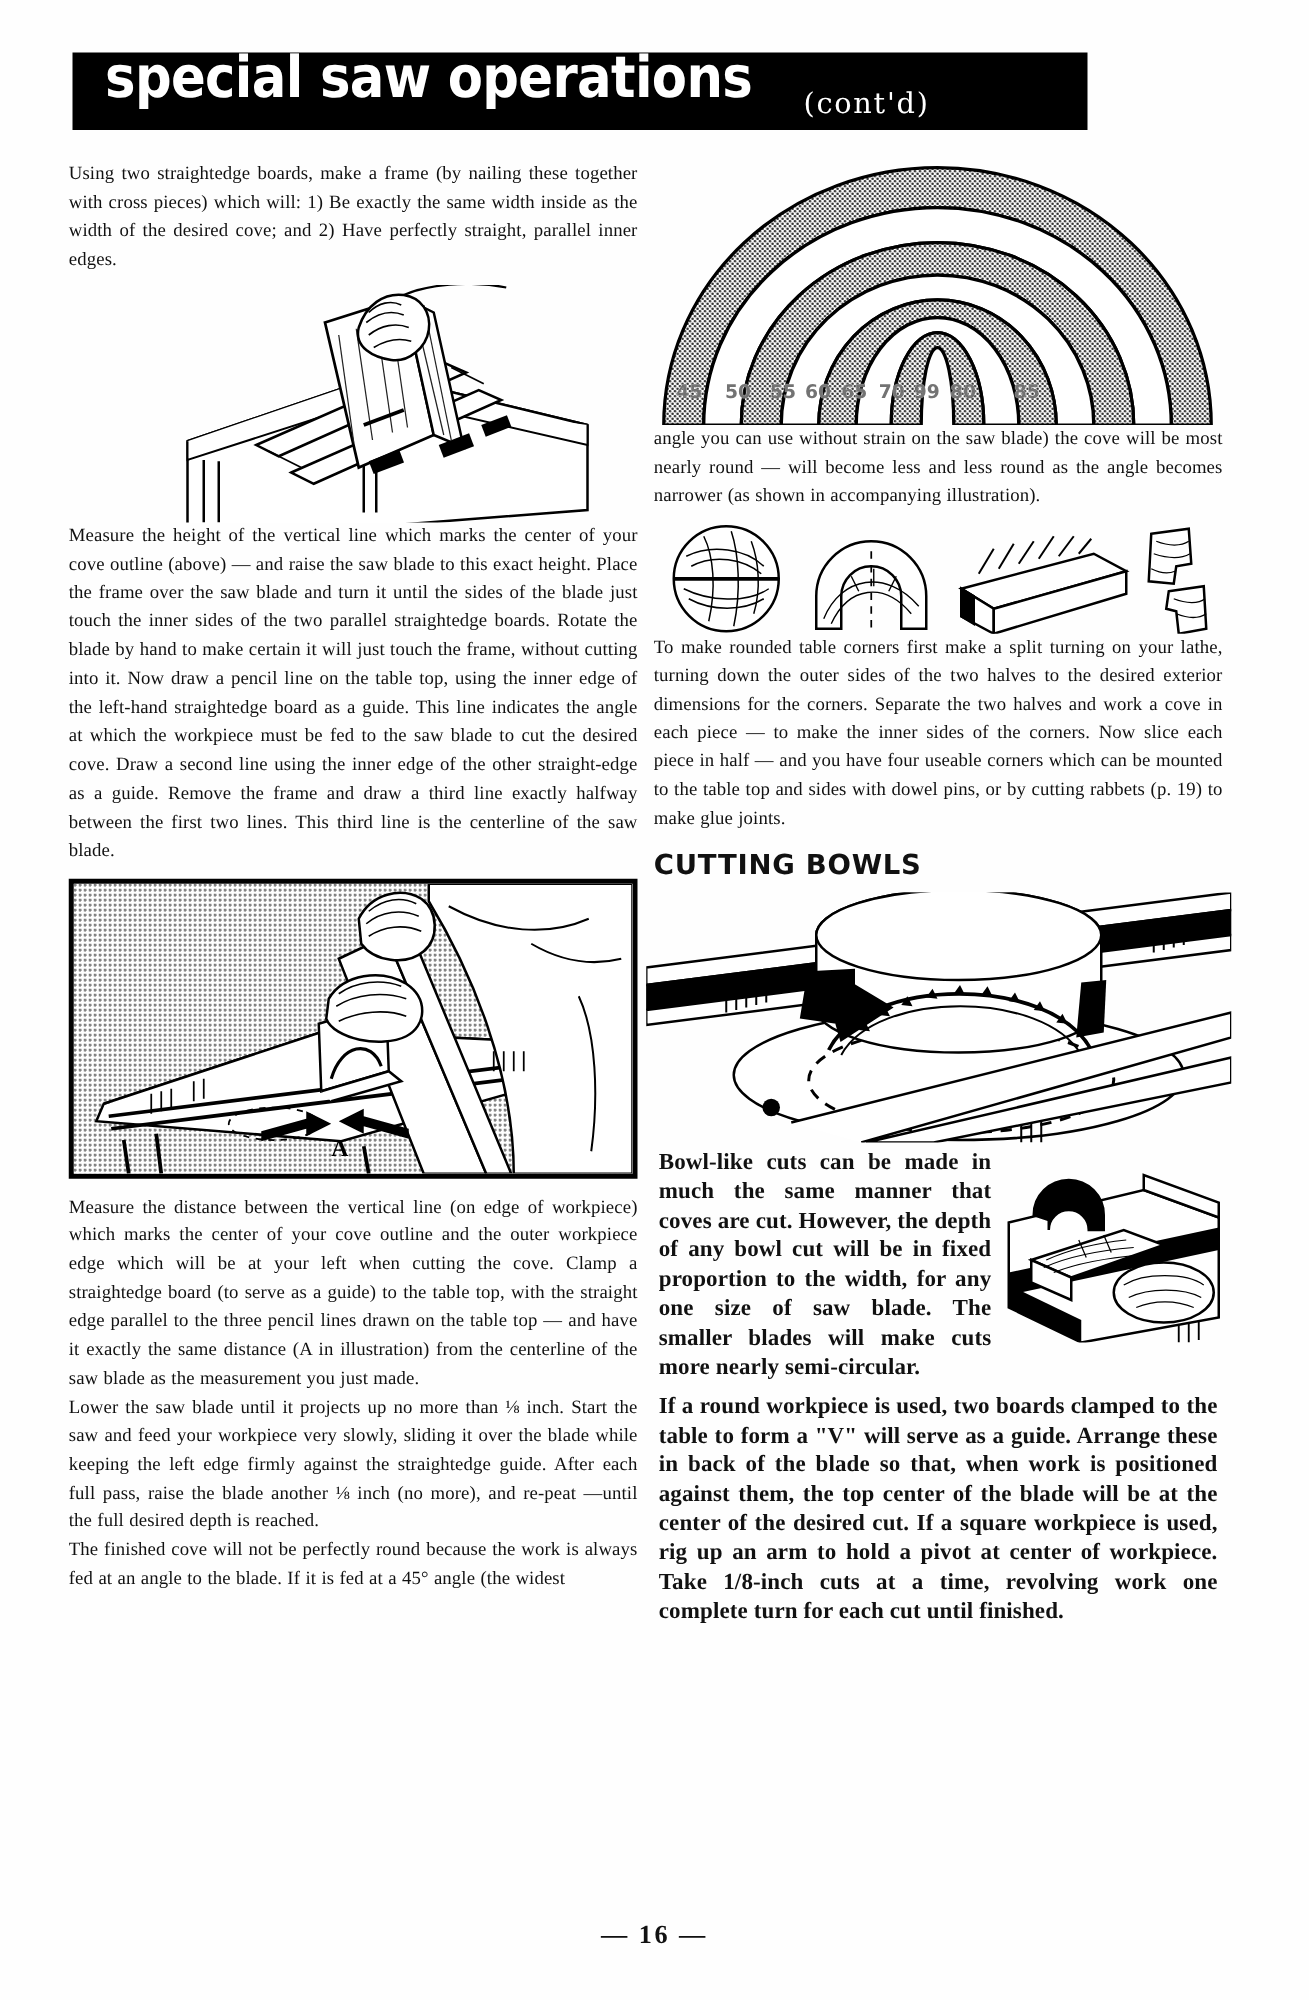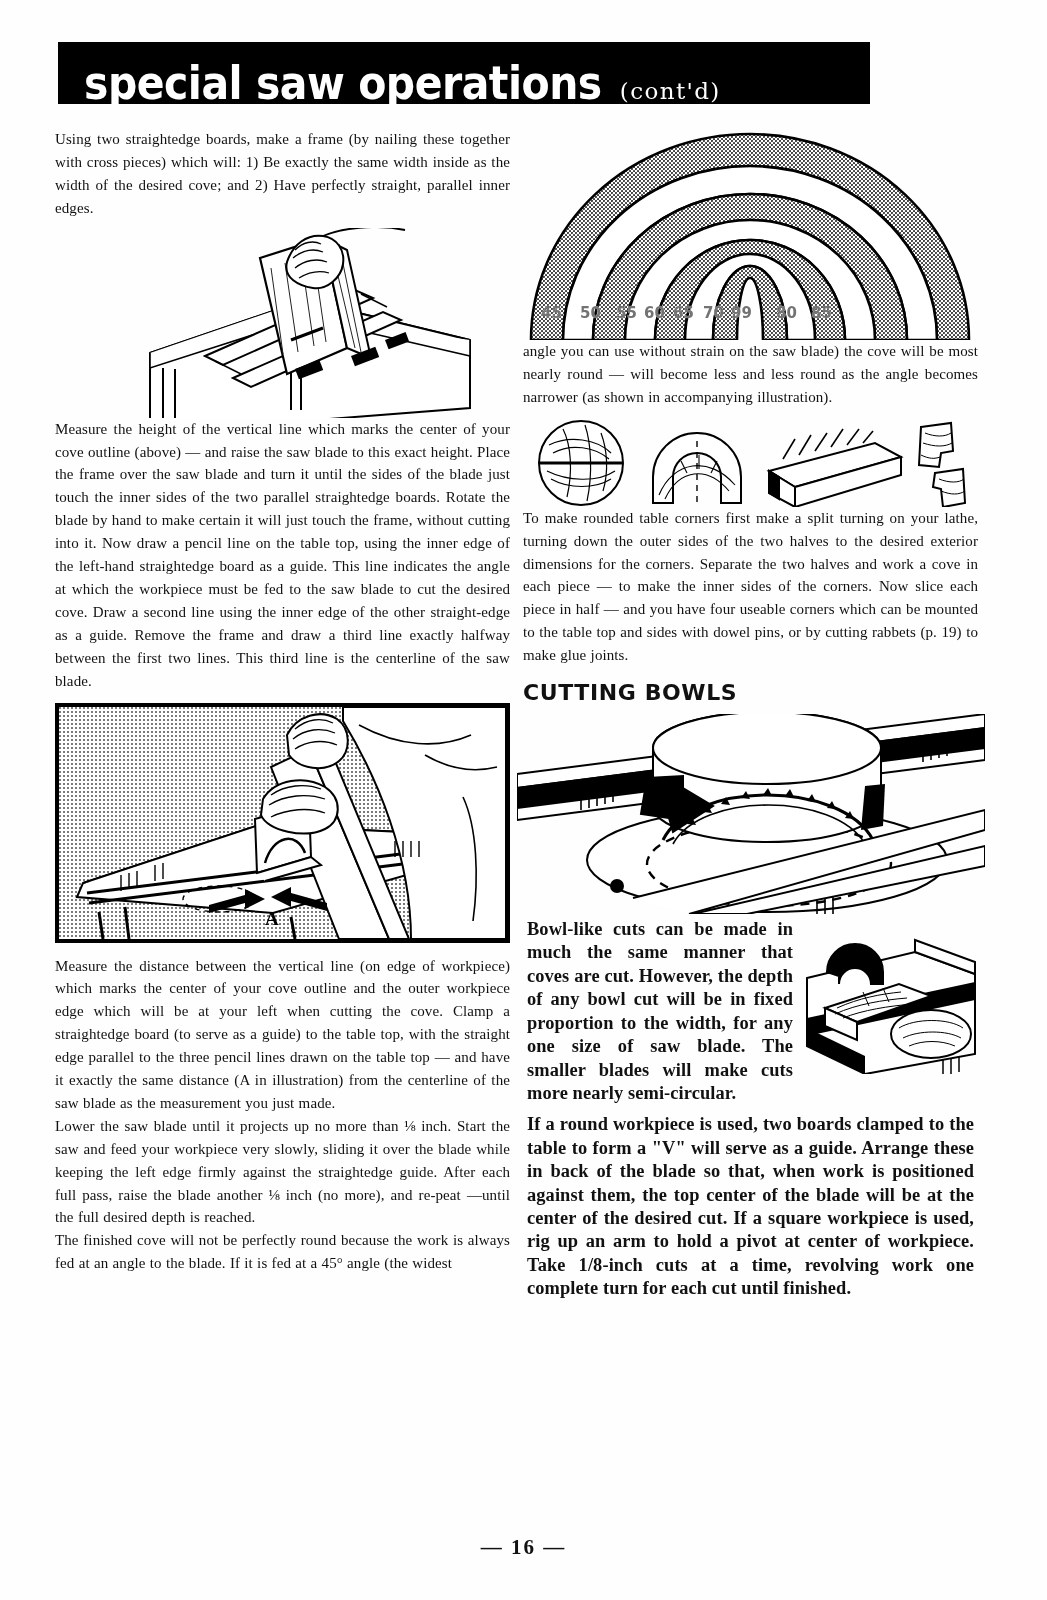--- a/index.html
+++ b/index.html
@@ -24,42 +24,44 @@
 
   
   .banner {
     position: absolute;
     left: 58px;
     top: 42px;
     width: 812px;
     height: 62px;
     background: #000;
     display: flex;
-    align-items: flex-end;
+    align-items: flex-start;
     padding-left: 26px;
     box-sizing: border-box;
     overflow: hidden;
+    gap: 23px;
   }
   .banner-title {
     color: #fff;
     font-family: "DejaVu Sans", sans-serif;
     font-weight: bold;
     font-size: 41px;
     letter-spacing: -0.5px;
     line-height: 1;
     transform: scaleY(1.12);
     white-space: nowrap;
   }
   .banner-contd {
     color: #fff;
     font-family: "DejaVu Serif", serif;
     font-size: 23px;
     letter-spacing: 1.4px;
     margin-left: 18px;
     white-space: nowrap;
+    margin-top: 28px;
   }
 
   
   .col {
     position: absolute;
     top: 128px;
     width: 455px;
   }
   .col-left  { left: 55px; }
   .col-right { left: 523px; }
@@ -314,21 +316,21 @@
         </g>
       </svg>
       <div class="anglabels">
         <span style="left:18px;">45</span>
         <span style="left:57px;">50</span>
         <span style="left:93px;text-align:right;">55</span>
         <span style="left:121px;">60</span>
         <span style="left:150px;">65</span>
         <span style="left:180px;">70</span>
         <span style="left:208px;">99</span>
-        <span style="left:237px;padding-left:16px;">80</span>
+        <span style="left:237px;">80</span>
         <span style="left:288px;">85</span>
       </div>
     </div>
 
     <p class="body">angle you can use without strain on the saw blade) the cove will be most nearly round — will become less and less round as the angle becomes narrower (as shown in accompanying illustration).</p>
 
     <div class="smallfigs">
       <svg viewBox="0 0 455 92" width="455" height="92">
         <g fill="#fff" stroke="#000" stroke-width="2">
 

